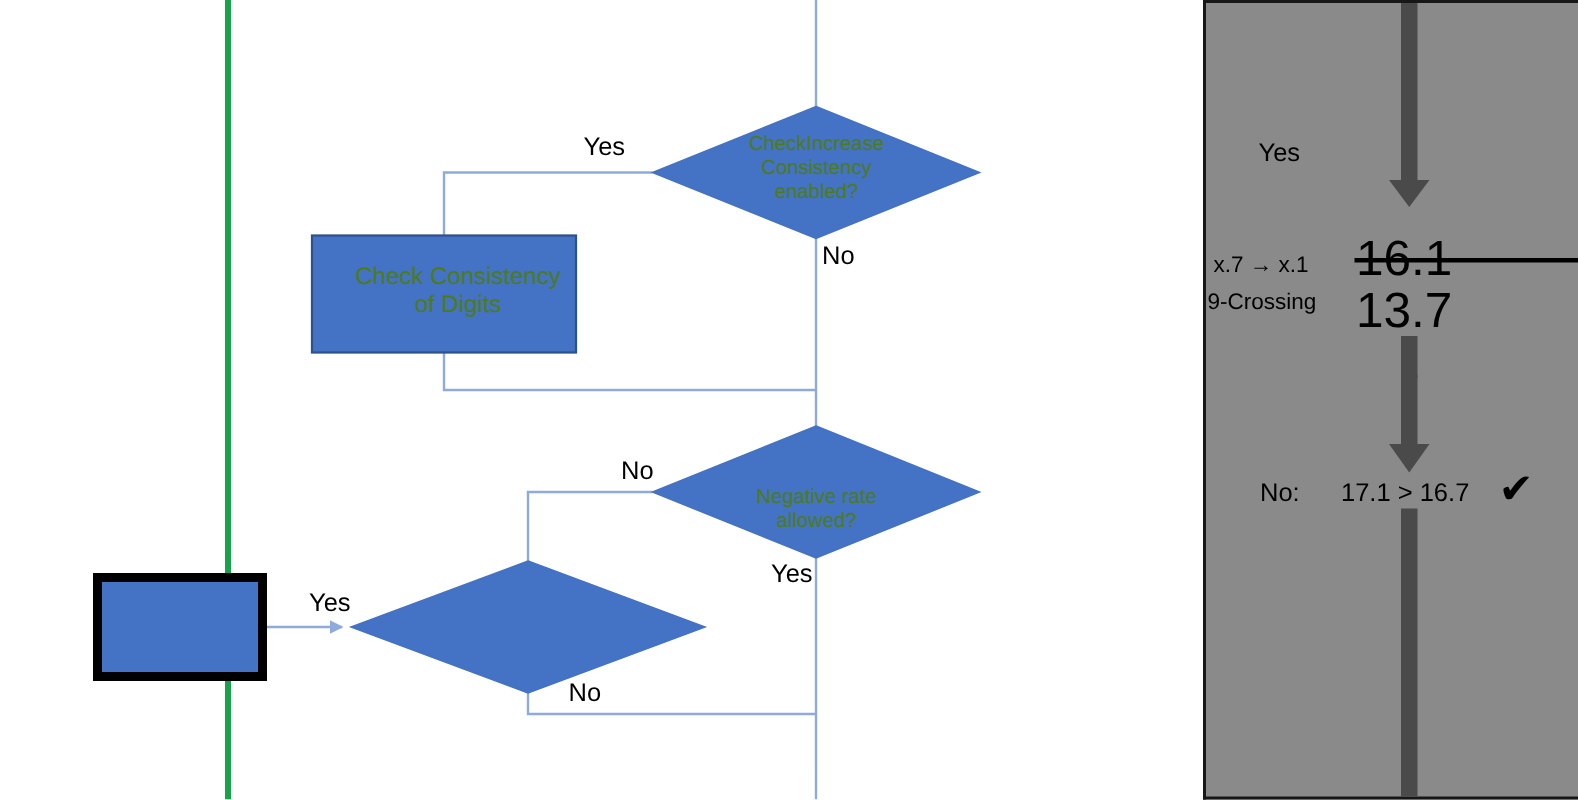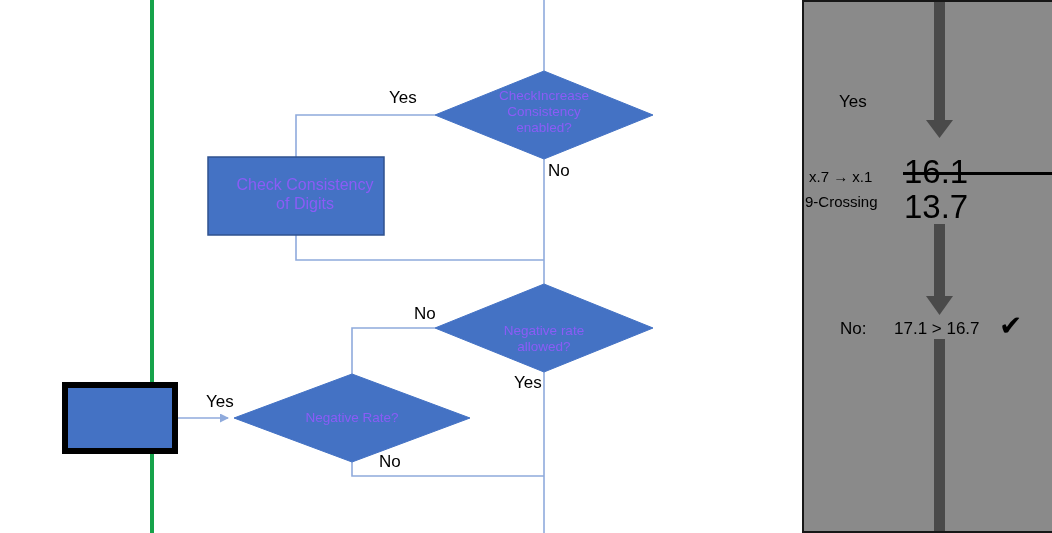--- a/index.html
+++ b/index.html
@@ -11,21 +11,21 @@
   }
   #stage{position:absolute;left:0;top:0;width:1052px;height:533px;background:#ffffff;}
 
   
   #flow{position:absolute;left:0;top:0;width:802px;height:533px;overflow:hidden;}
   #flow-svg{position:absolute;left:0;top:0;}
 
   
   .shape-label{
     position:absolute;
-    color:#8b5cf6;
+    color:#4d7c0f;
     text-align:center;
     line-height:1.18;
     pointer-events:none;
     white-space:pre-line;
   }
   .diamond-label{font-size:13.5px;}
   .process-label{font-size:16px;}
   .terminal-label{font-size:17px;}
 
   .edge-label{
@@ -108,21 +108,20 @@
     <div class="shape-label diamond-label" style="left:435px;top:88px;width:218px;">CheckIncrease
 Consistency
 enabled?</div>
 
     <div class="shape-label process-label" style="left:208px;top:176px;width:194px;">Check Consistency
 of Digits</div>
 
     <div class="shape-label diamond-label" style="left:435px;top:312px;width:218px;margin-top:11px;">Negative rate
 allowed?</div>
 
-    <div class="shape-label diamond-label" style="left:234px;top:410px;width:236px;">Negative Rate?</div>
 
 
     <div class="edge-label" style="left:389px;top:89px;">Yes</div>
 
     <div class="edge-label" style="left:548px;top:162px;">No</div>
 
     <div class="edge-label" style="left:414px;top:305px;">No</div>
 
     <div class="edge-label" style="left:514px;top:374px;">Yes</div>
 

